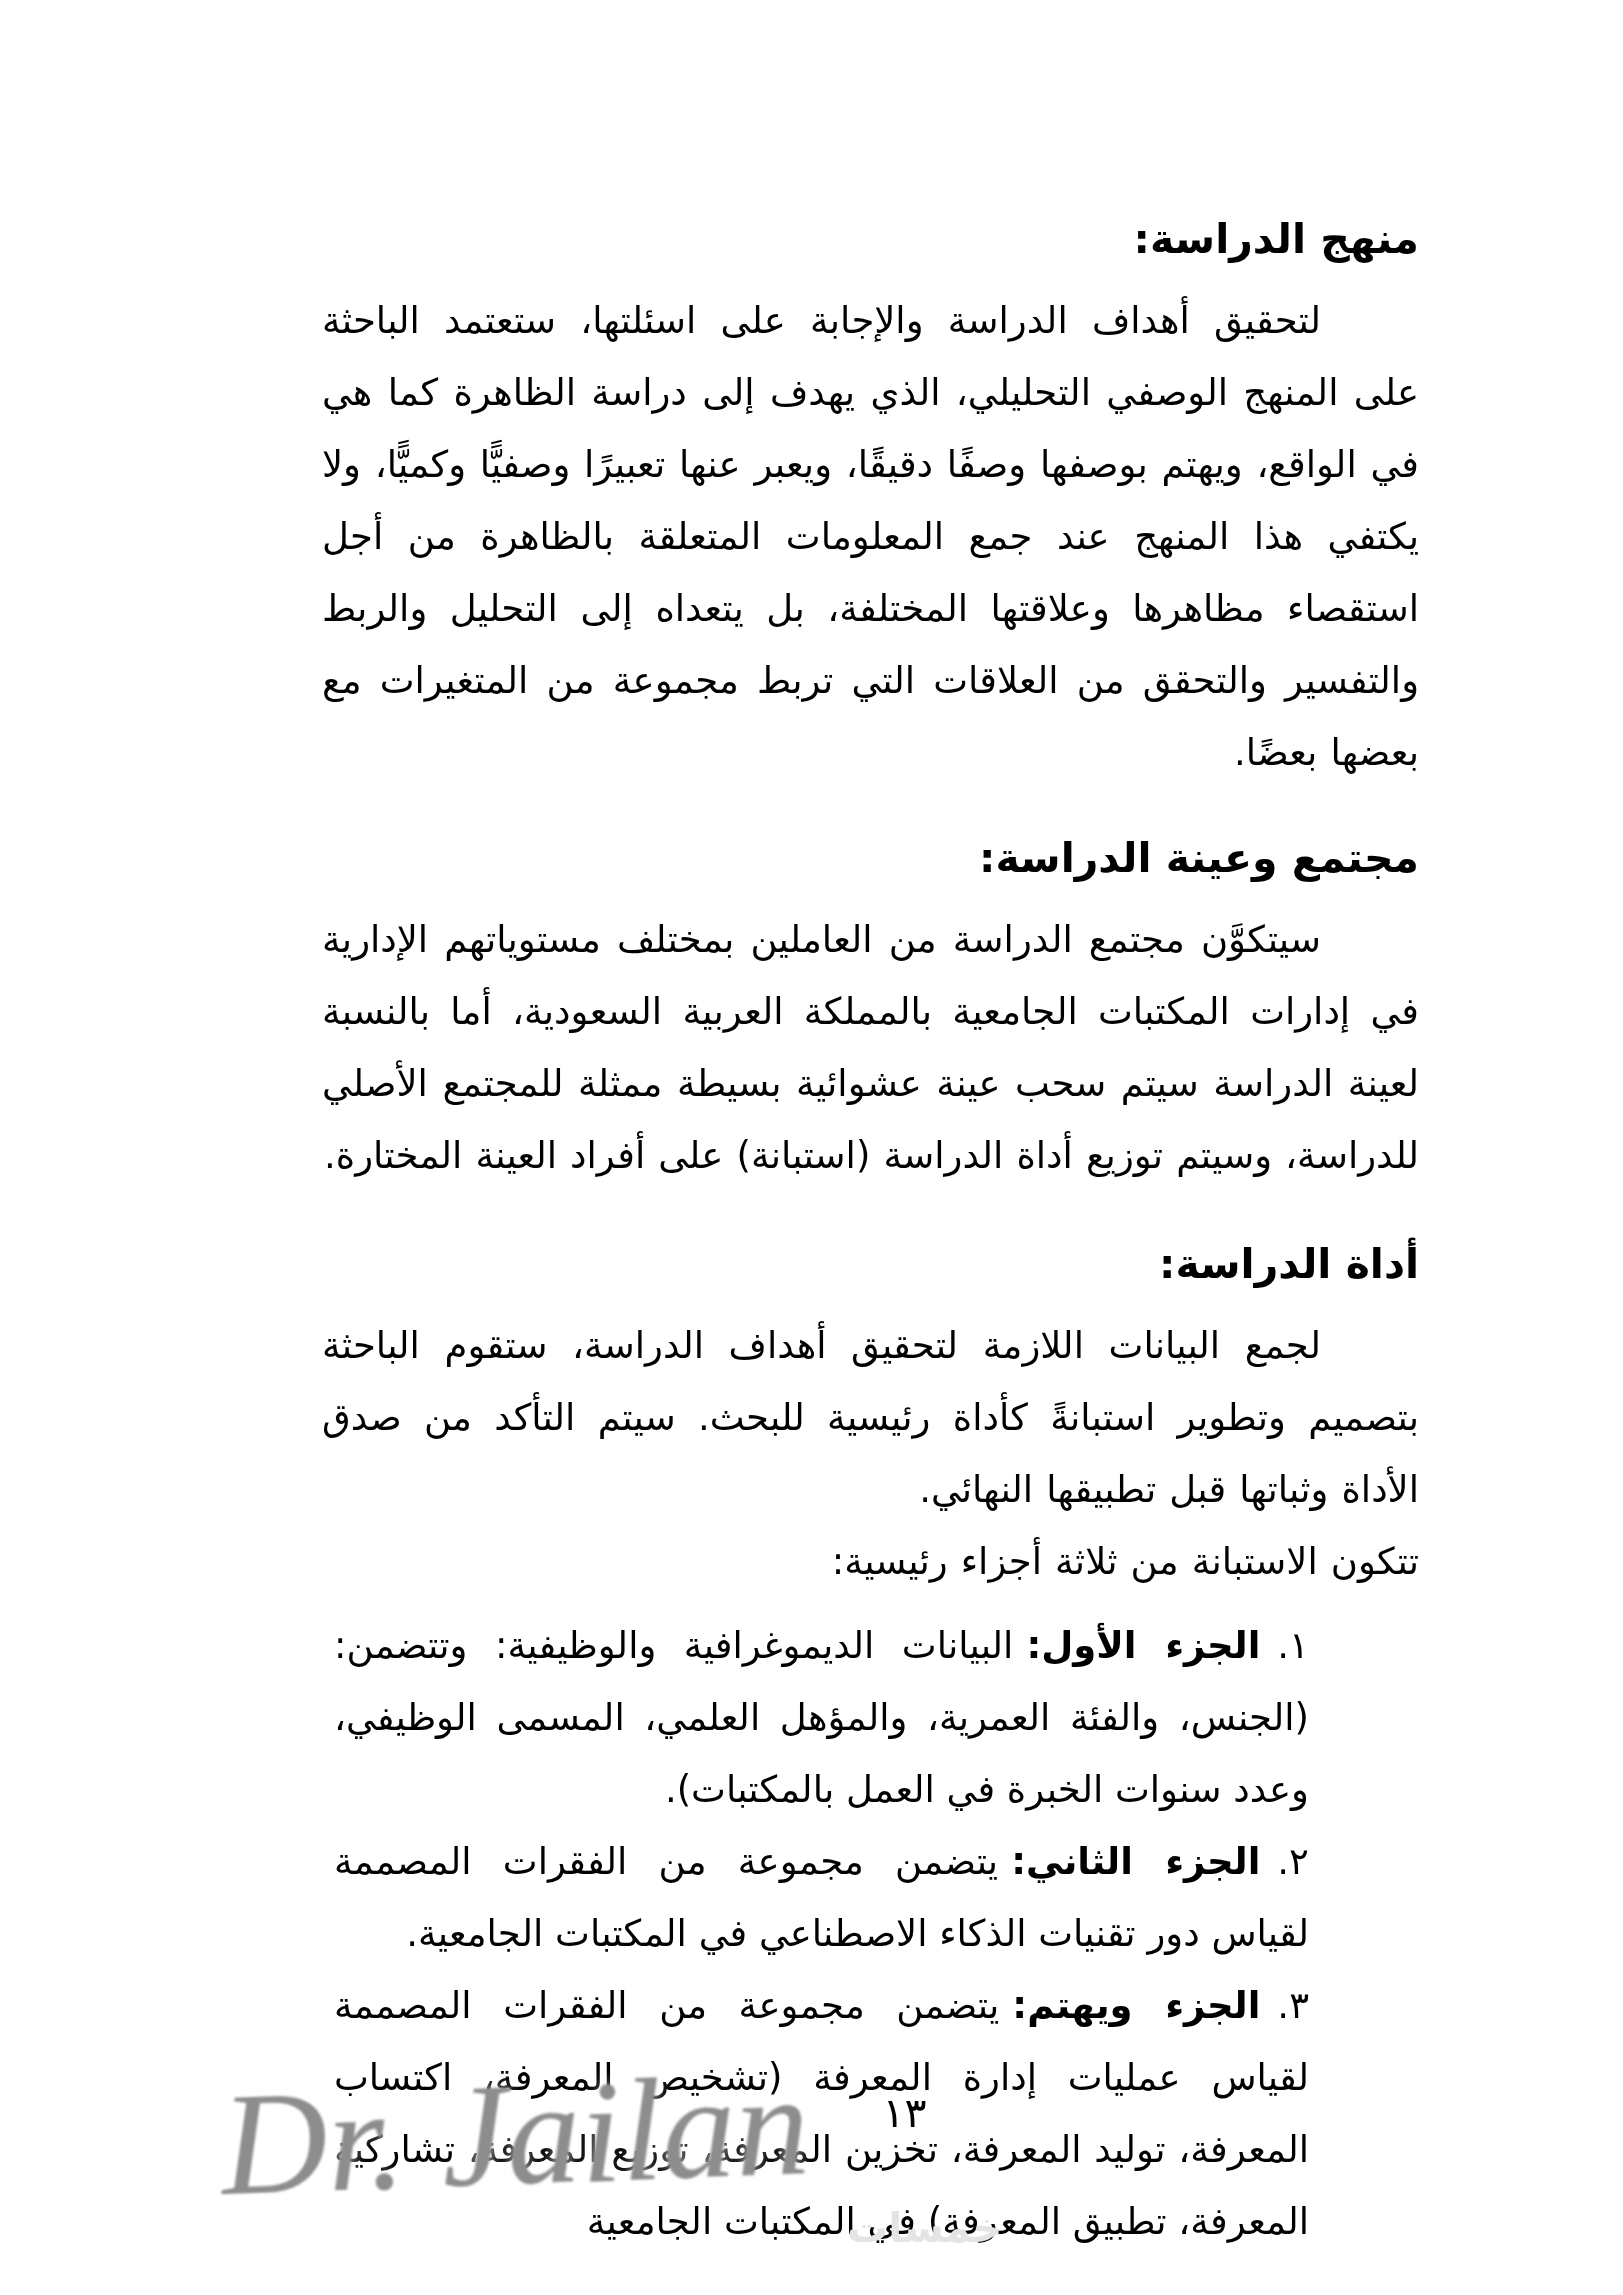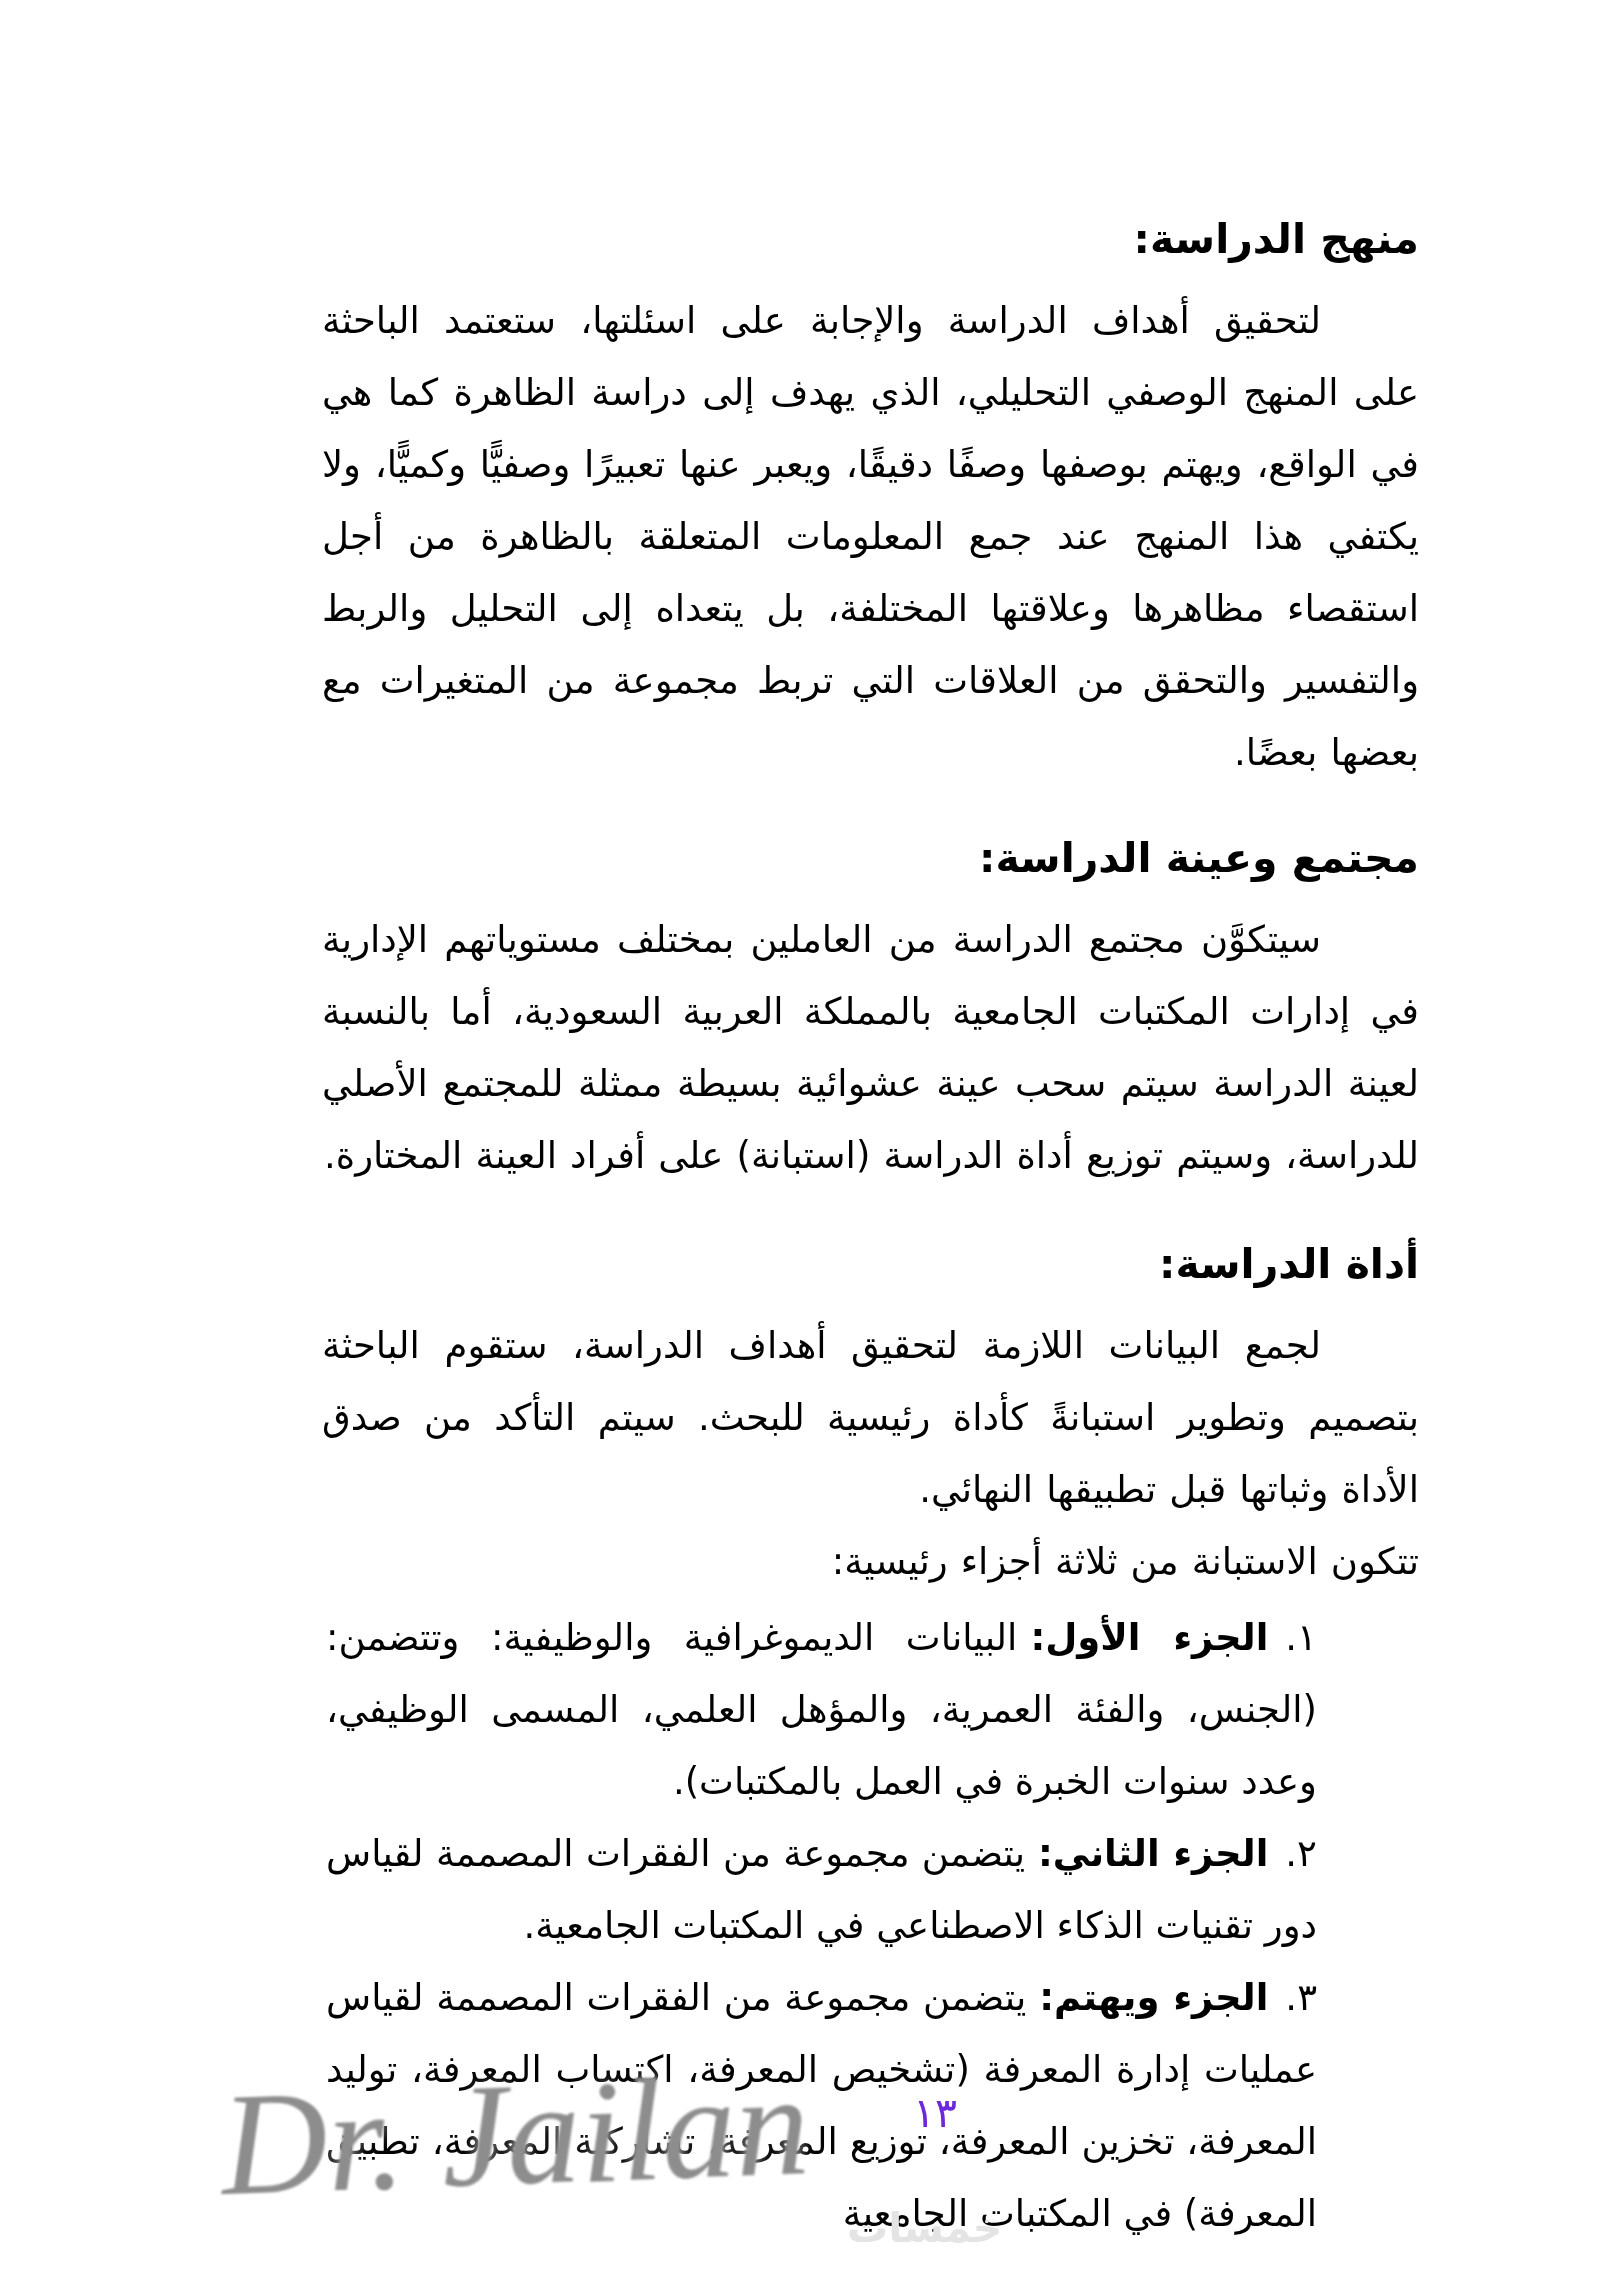--- a/index.html
+++ b/index.html
@@ -39,44 +39,44 @@
     line-height: 72px;
     margin: 0;
     text-align: justify;
     text-justify: inter-word;
     text-indent: 98px;
     word-spacing: 1.3px;
   }
   .para.no-indent { text-indent: 0; }
   .list {
     padding: 0 98px 0 0;
-    margin: 4px;
+    margin: 12px;
   }
   .list-item {
     font-size: 37px;
     line-height: 72px;
     text-align: justify;
     text-justify: inter-word;
   }
   .list-item .num {
     margin-left: 17px;
     font-weight: normal;
   }
   .list-item .label {
     font-weight: bold;
     margin-left: 13px;
   }
   .page-number {
     position: absolute;
     top: 2089px;
     left: 713px;
     width: 105px;
-    text-align: right;
+    text-align: center;
     font-size: 41px;
-    color: #6d28d9;
+    color: #000000;
   }
   .watermark-signature {
     position: absolute;
     top: 2051px;
     left: 16.4px;
     width: 654px;
     font-family: "Liberation Serif", serif;
     font-style: italic;
     font-size: 147px;
     color: #8d8d8d;

